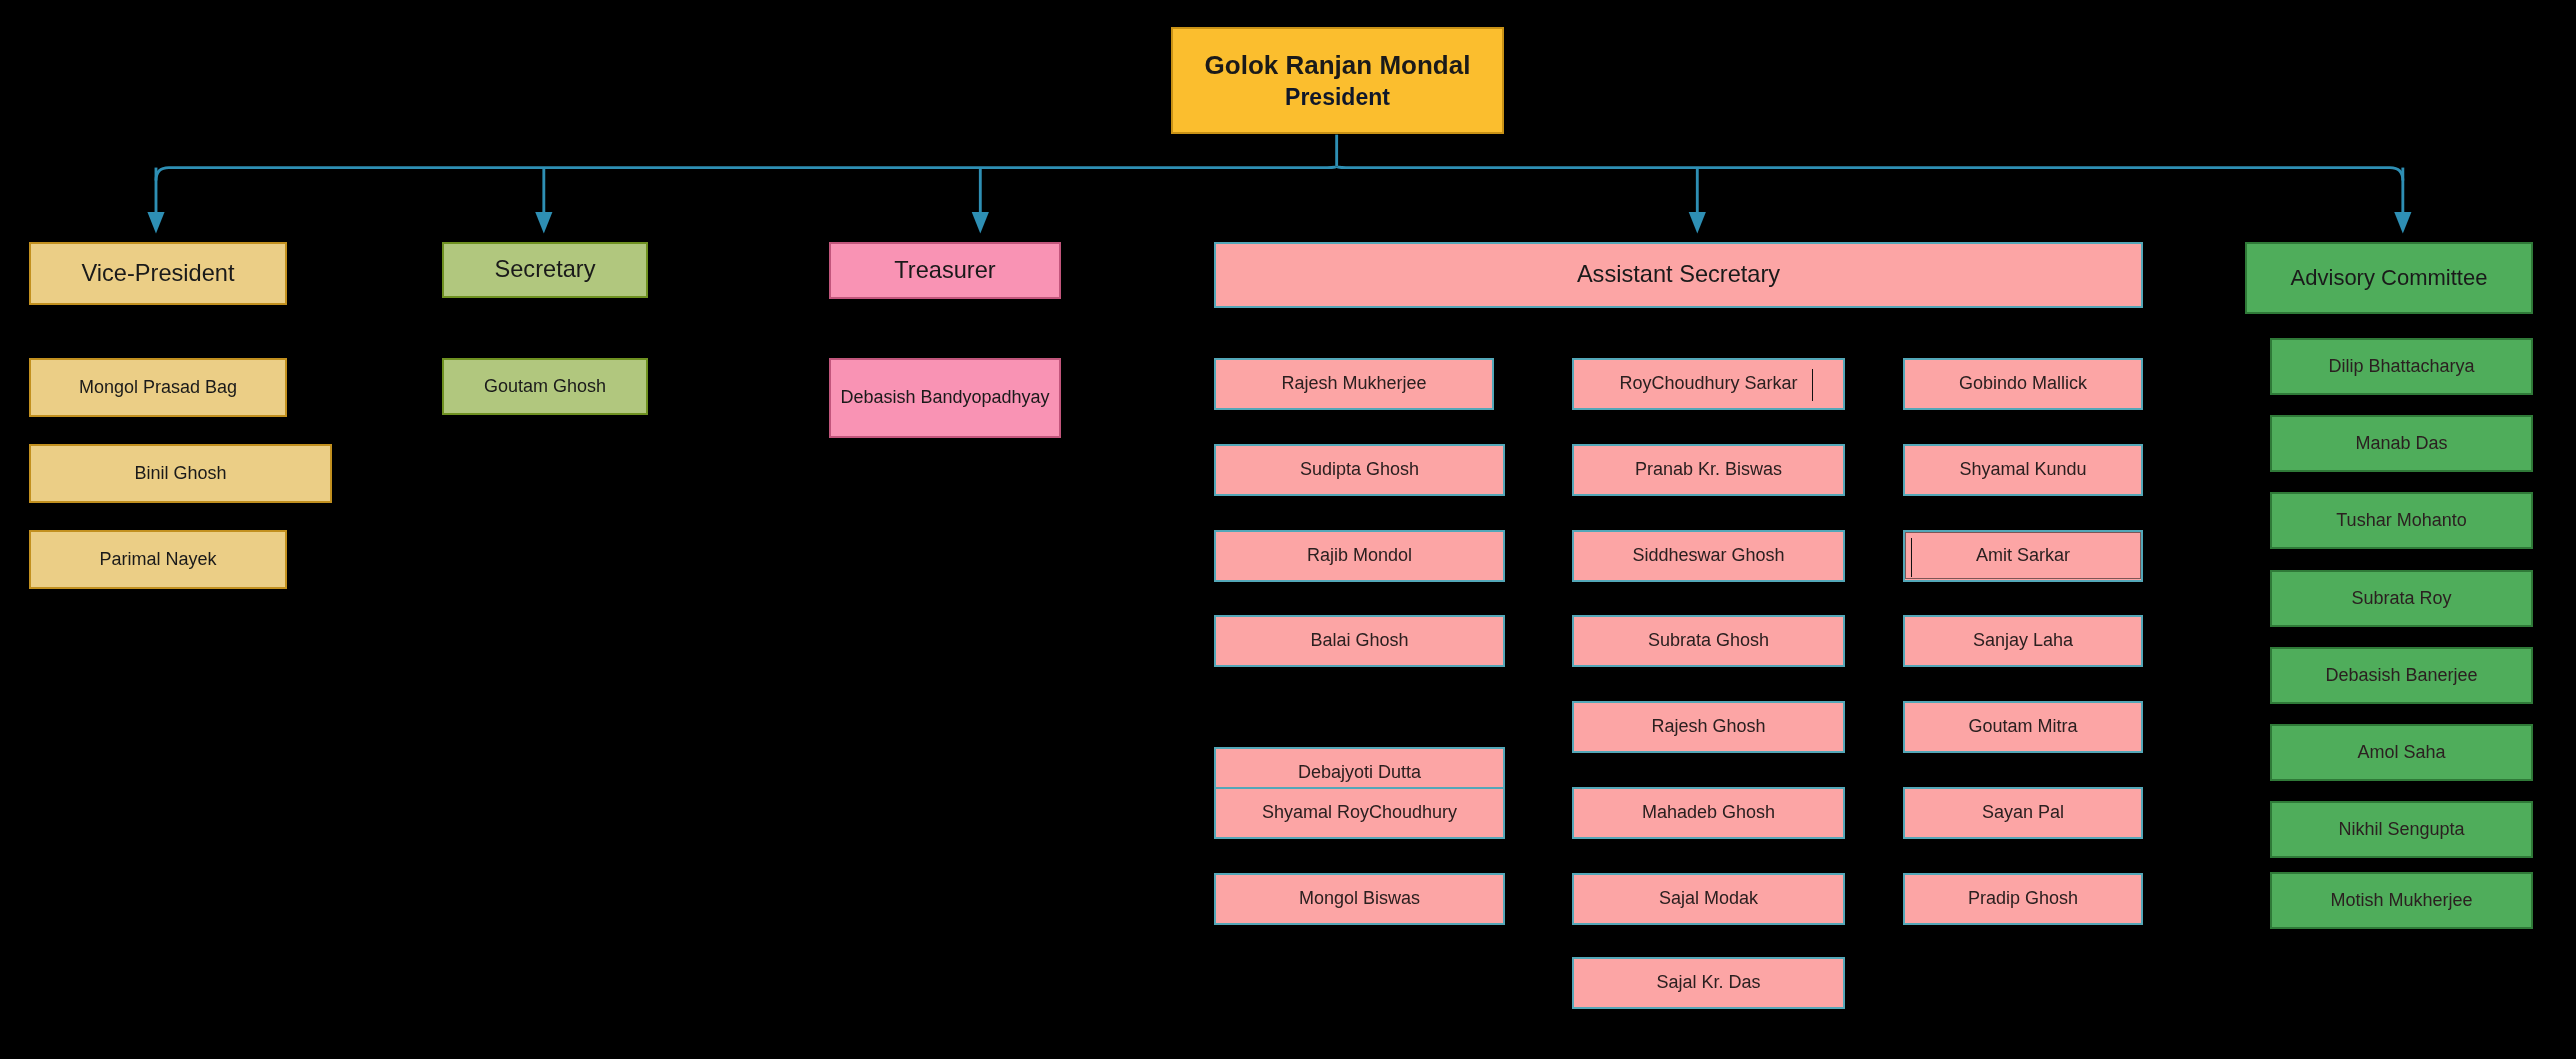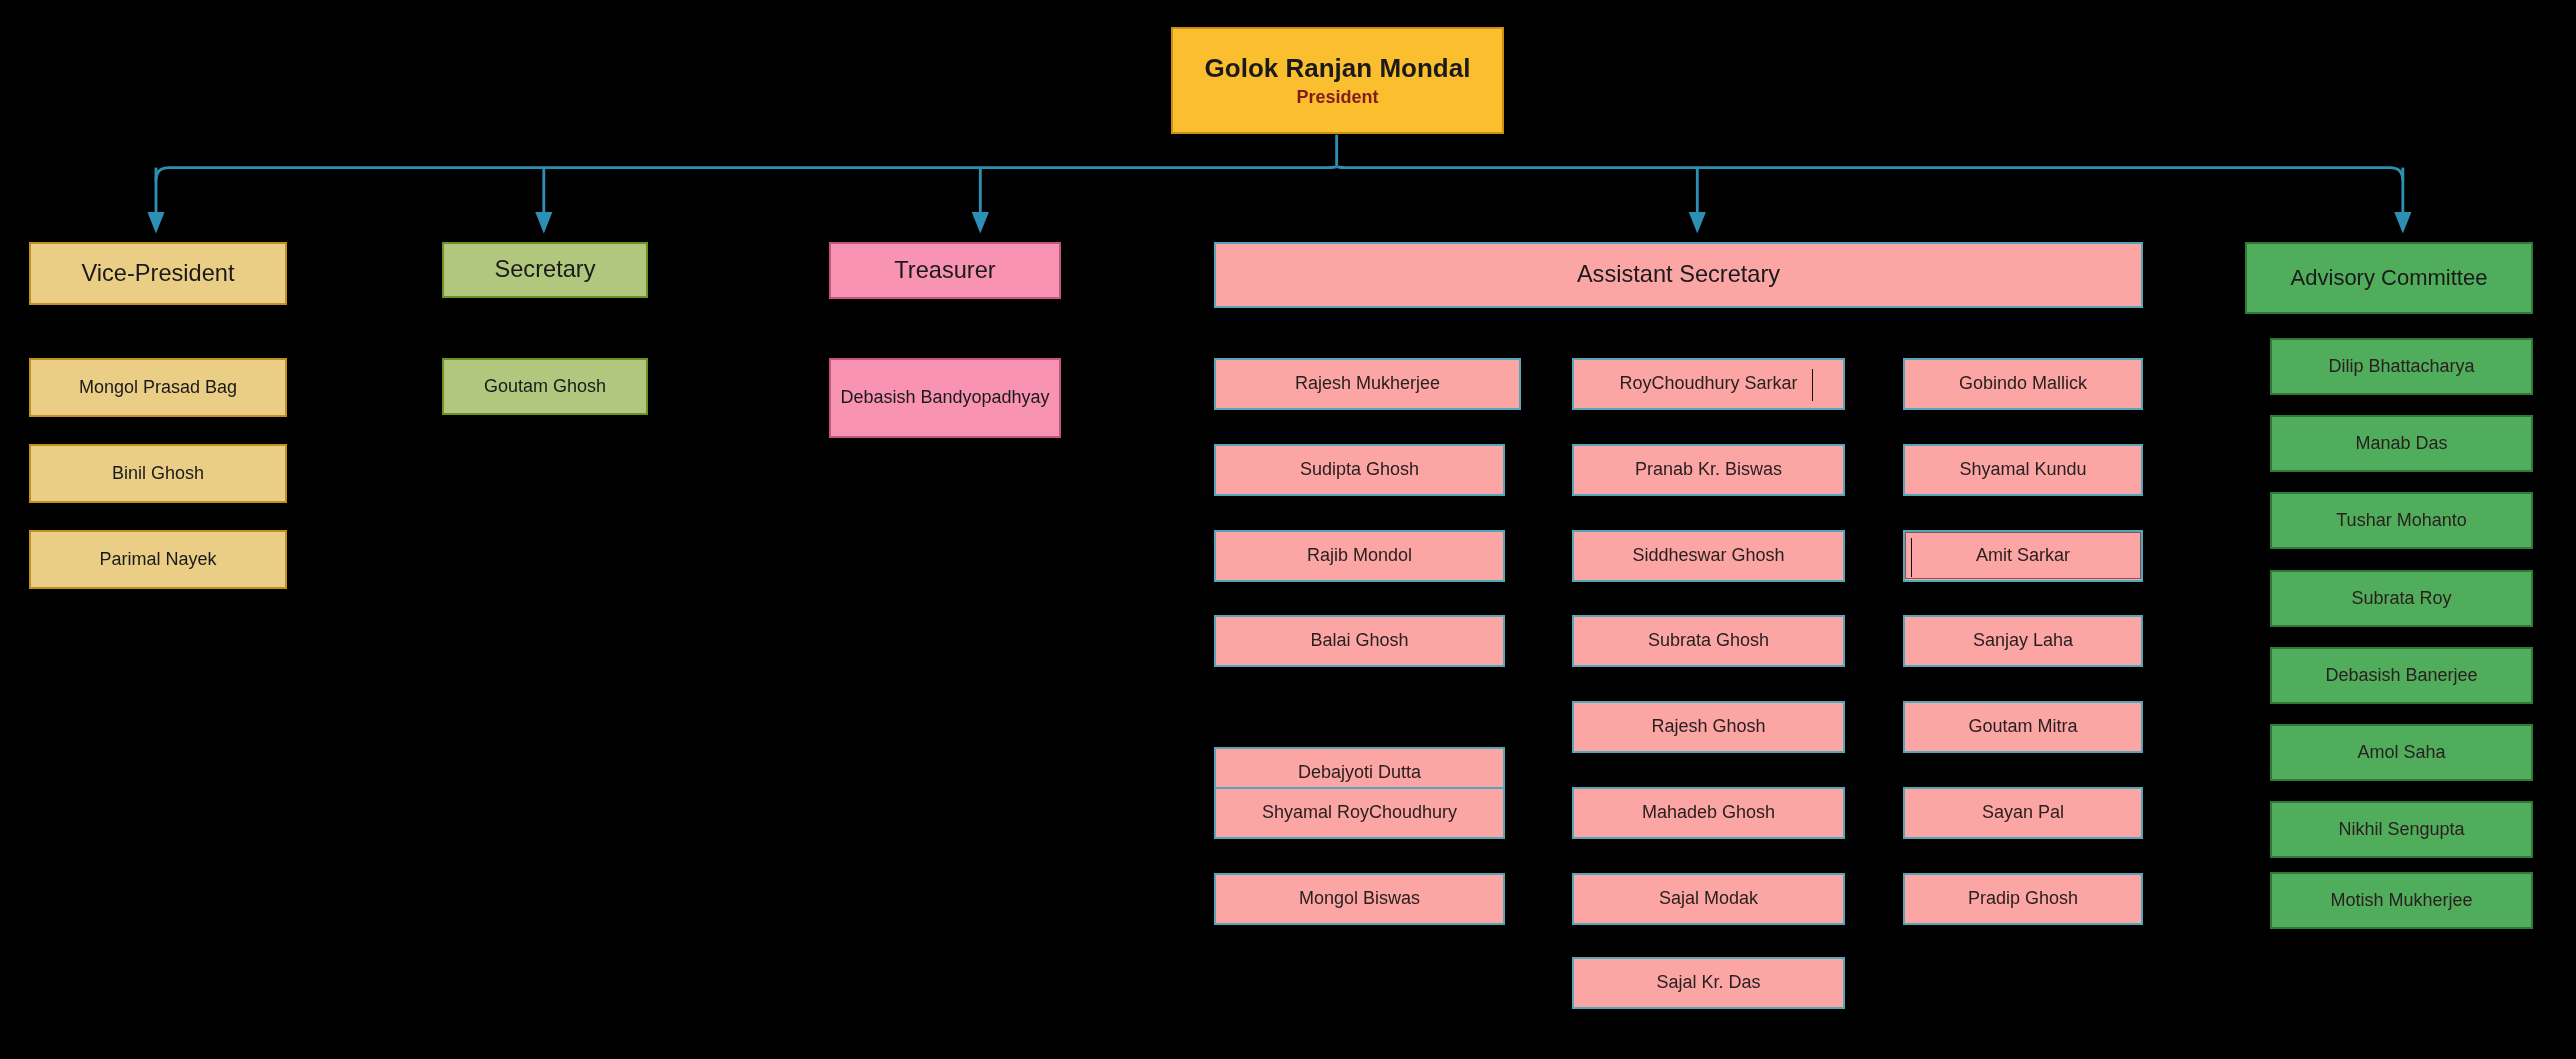--- a/index.html
+++ b/index.html
@@ -27,22 +27,22 @@
   }
   
   .n-root {
     background: #FBBE2E;
     border: 2.9px solid #C99216;
     font-size: 26px;
     font-weight: bold;
     flex-direction: column;
   }
   .n-root .role {
-    color: #7f1d1d;
-    font-size: 18px;
+    color: #0f172a;
+    font-size: 23px;
     font-weight: bold;
     margin-top: 2.9px;
   }
   
   .n-tan {
     background: #EBCE86;
     border: 2.9px solid #C2901F;
   }
   
   .n-olive {
@@ -119,21 +119,21 @@
     <span>Golok Ranjan Mondal</span>
     <span class="role">President</span>
   </div>
 
   <div class="node n-tan head-lg" style="left:29px; top:242px; width:258px; height:63px;">
     <span>Vice-President</span>
   </div>
   <div class="node n-tan leaf" style="left:29px; top:358px; width:258px; height:59px;">
     <span>Mongol Prasad Bag</span>
   </div>
-  <div class="node n-tan leaf" style="left:29px; top:444px; width:258px; height:59px;">
+  <div class="node n-tan leaf" style="left:29px; top:444px; width:303px; height:59px;">
     <span>Binil Ghosh</span>
   </div>
   <div class="node n-tan leaf" style="left:29px; top:530px; width:258px; height:59px;">
     <span>Parimal Nayek</span>
   </div>
 
   <div class="node n-olive head-lg" style="left:442px; top:242px; width:206px; height:56px;">
     <span>Secretary</span>
   </div>
   <div class="node n-olive leaf" style="left:442px; top:358px; width:206px; height:57px;">
@@ -144,21 +144,21 @@
     <span>Treasurer</span>
   </div>
   <div class="node n-pink leaf" style="left:829px; top:358px; width:232px; height:80px;">
     <span>Debasish Bandyopadhyay</span>
   </div>
 
   <div class="node n-cyan head-lg" style="left:1214px; top:242px; width:929px; height:66px;">
     <span>Assistant Secretary</span>
   </div>
 
-  <div class="node n-cyan leaf leaf-dark" style="left:1214px; top:358px; width:307px; height:52px;">
+  <div class="node n-cyan leaf leaf-dark" style="left:1214px; top:358px; width:280px; height:52px;">
     <span>Rajesh Mukherjee</span>
   </div>
   <div class="node n-cyan leaf leaf-dark" style="left:1214px; top:444px; width:291px; height:52px;">
     <span>Sudipta Ghosh</span>
   </div>
   <div class="node n-cyan leaf leaf-dark" style="left:1214px; top:530px; width:291px; height:52px;">
     <span>Rajib Mondol</span>
   </div>
   <div class="node n-cyan leaf leaf-dark" style="left:1214px; top:615px; width:291px; height:52px;">
     <span>Balai Ghosh</span>

